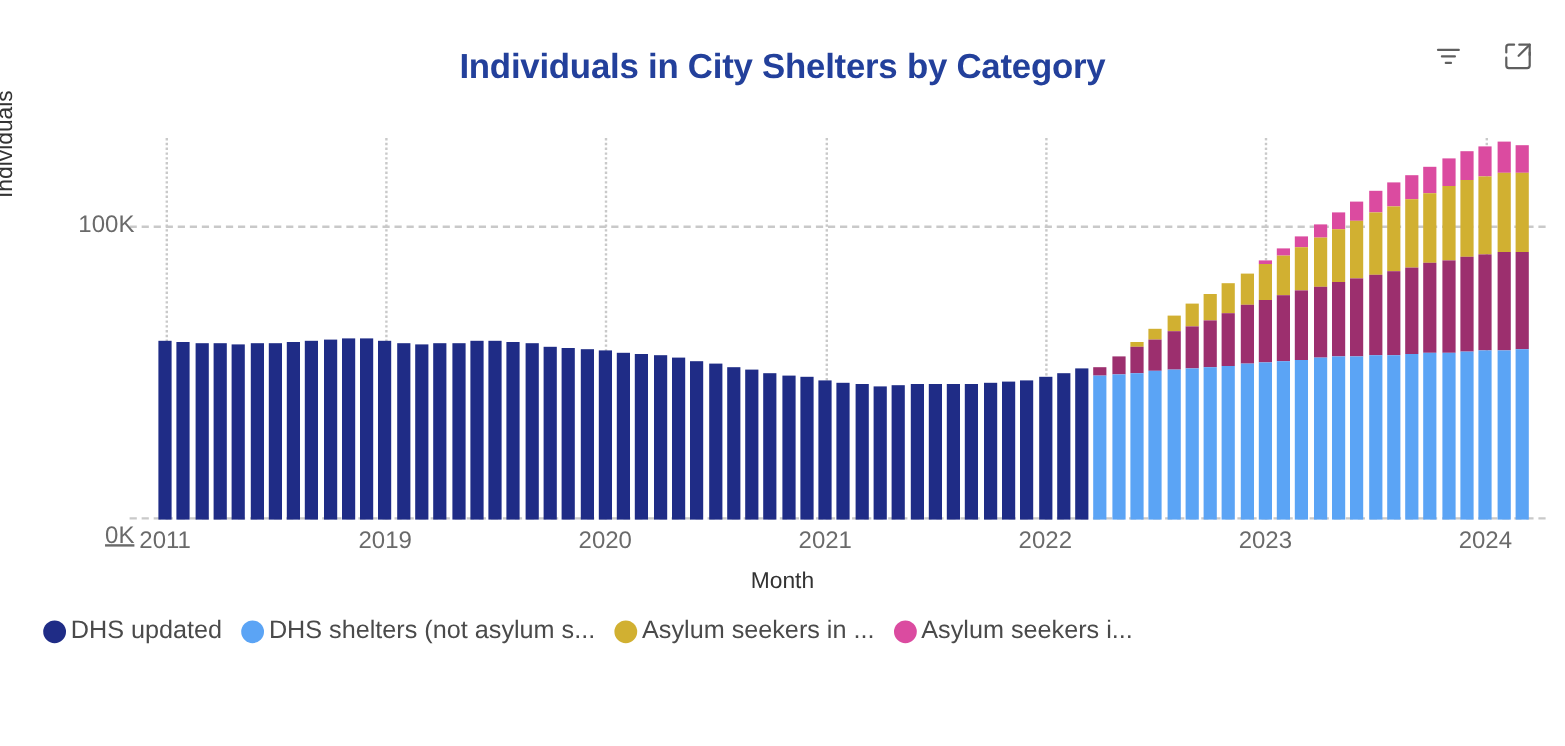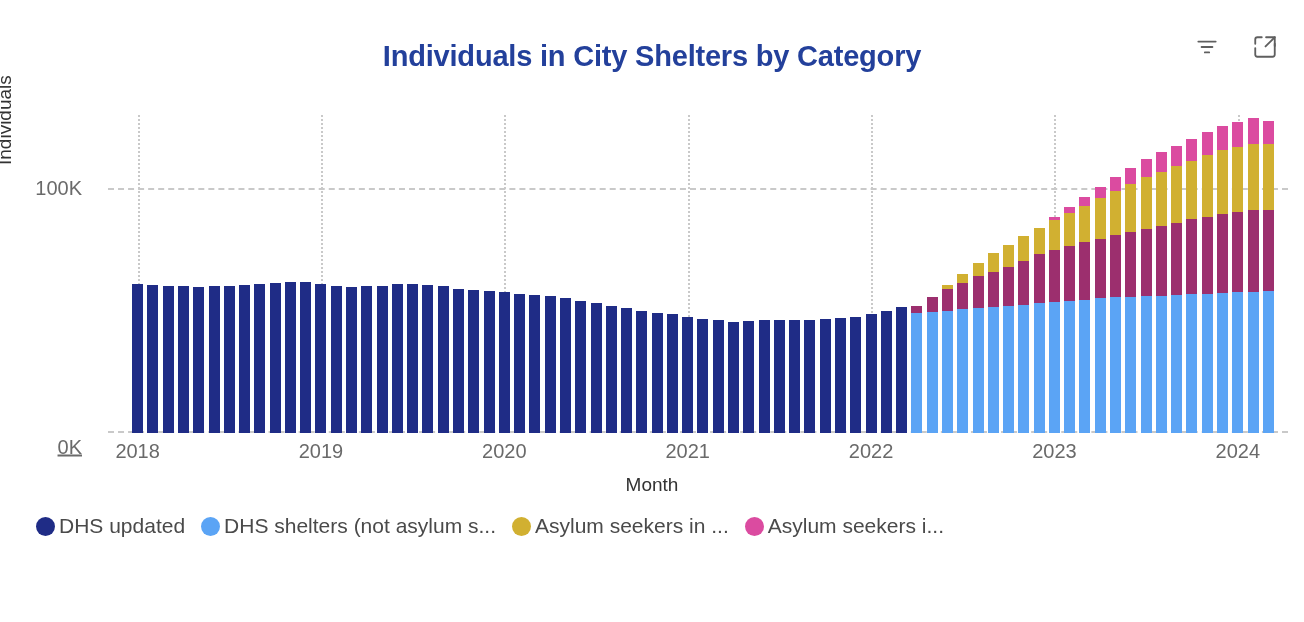--- a/index.html
+++ b/index.html
@@ -102,21 +102,21 @@
     top: 165px;
     transform: rotate(-90deg);
     transform-origin: left top;
     font-size: 19px;
     color: #333333;
     white-space: nowrap;
   }
   .ytick {
     position: absolute;
     right: 100%;
-    margin-right: 48px;
+    margin-right: 18px;
     font-size: 20px;
     color: #6a6a6a;
     white-space: nowrap;
     transform: translateY(-50%);
     text-align: center;
   }
   .xtick {
     position: absolute;
     top: 100%;
     margin-top: 7px;
@@ -203,21 +203,21 @@
     </div>
   </div>
 
   <div class="ylabel">Individuals</div>
 
   <div class="xlabel">Month</div>
 
   <div id="plot">
     <div class="axis-baseline"></div>
   <div class="gridline-v" style="left: 7.64px;"></div>
-      <div class="xtick" style="left: 7.64px;">2018</div>
+      <div class="xtick" style="left: 7.64px;">2011</div>
       <div class="gridline-v" style="left: 191px;"></div>
       <div class="xtick" style="left: 191px;">2019</div>
       <div class="gridline-v" style="left: 374.36px;"></div>
       <div class="xtick" style="left: 374.36px;">2020</div>
       <div class="gridline-v" style="left: 557.72px;"></div>
       <div class="xtick" style="left: 557.72px;">2021</div>
       <div class="gridline-v" style="left: 741.08px;"></div>
       <div class="xtick" style="left: 741.08px;">2022</div>
       <div class="gridline-v" style="left: 924.44px;"></div>
       <div class="xtick" style="left: 924.44px;">2023</div>

